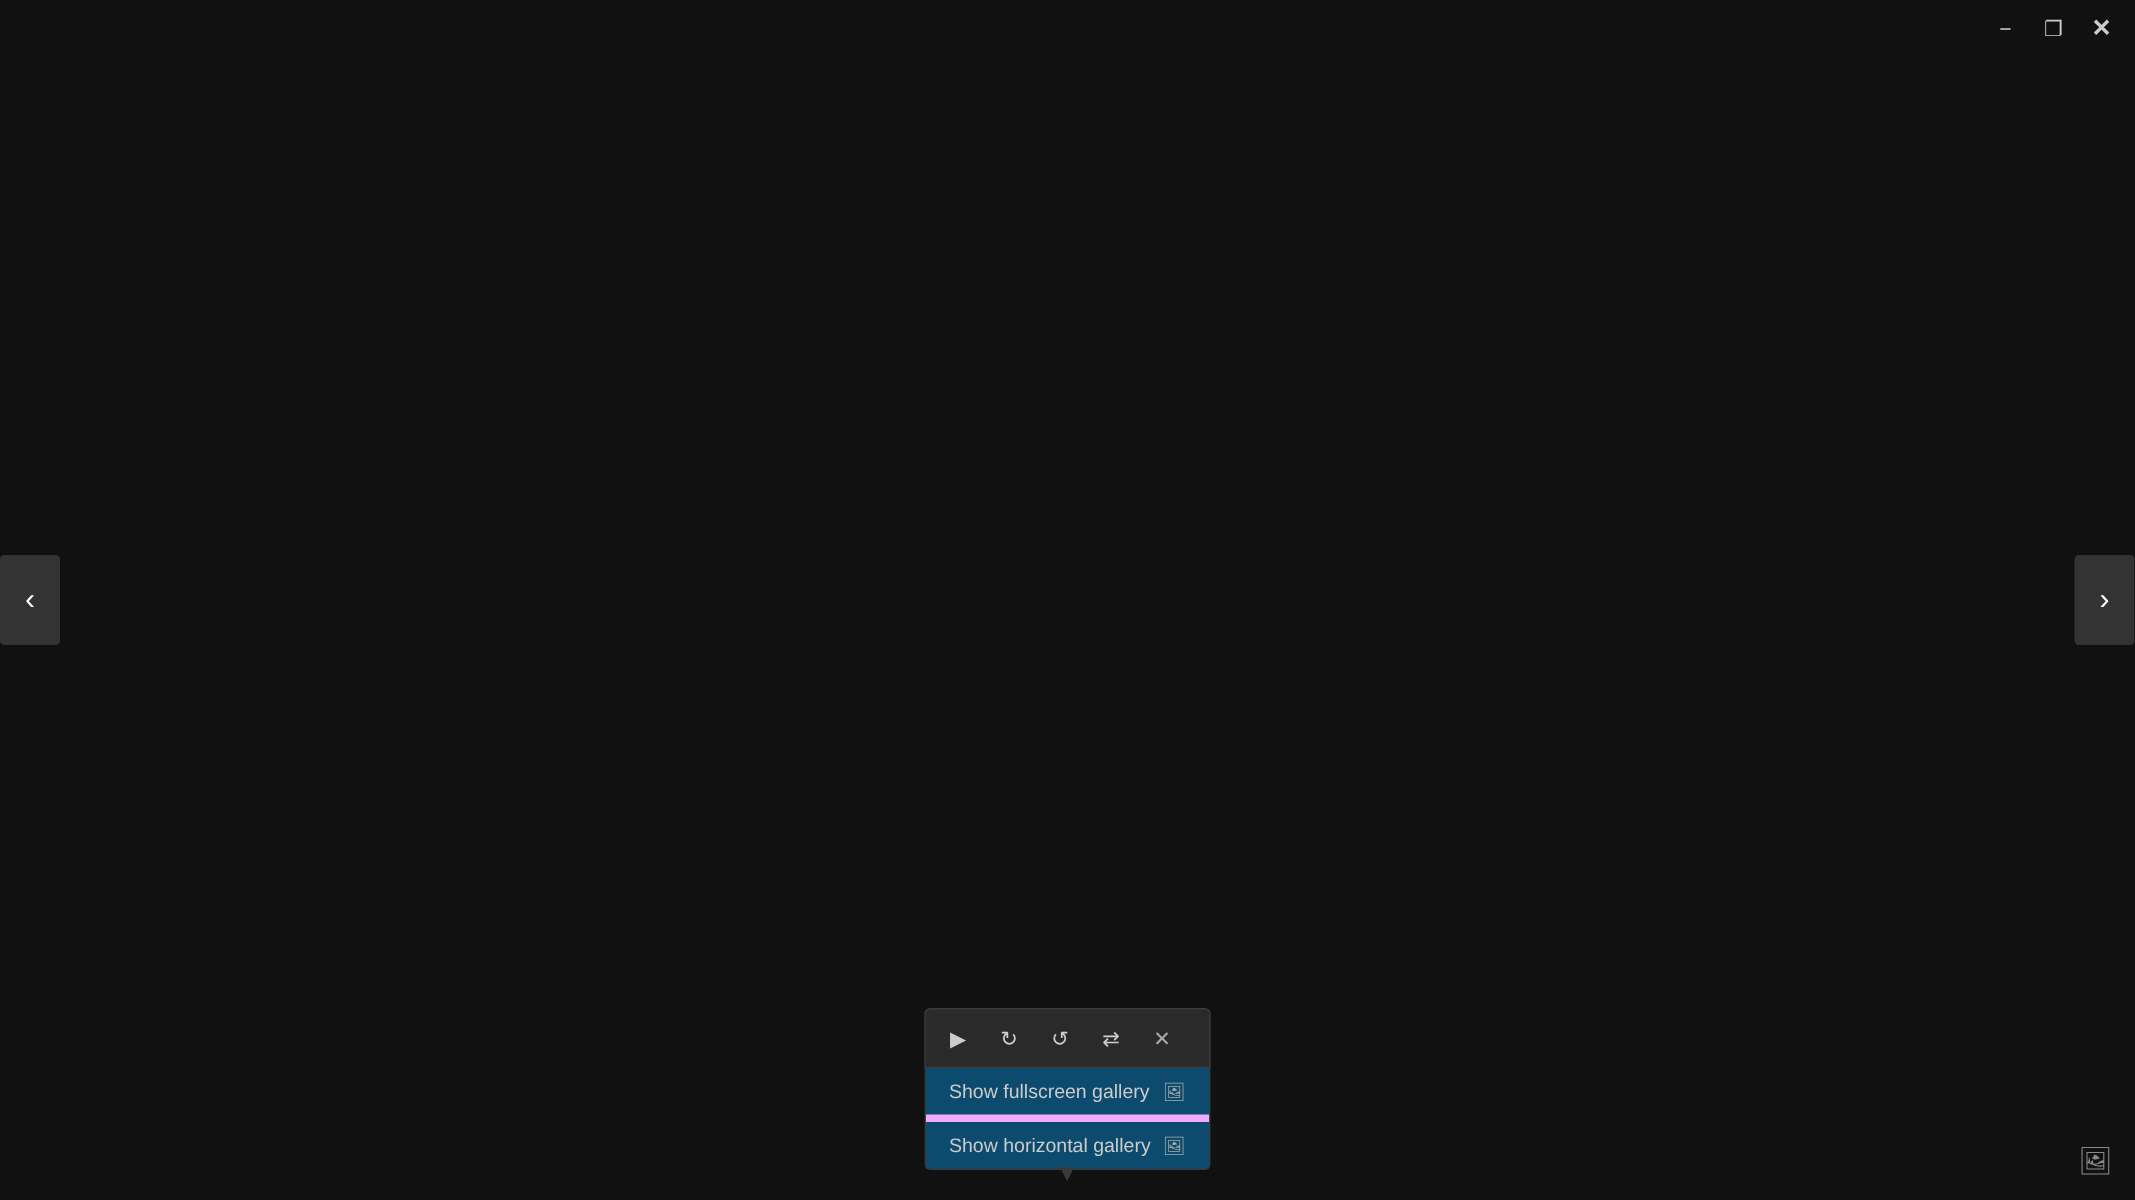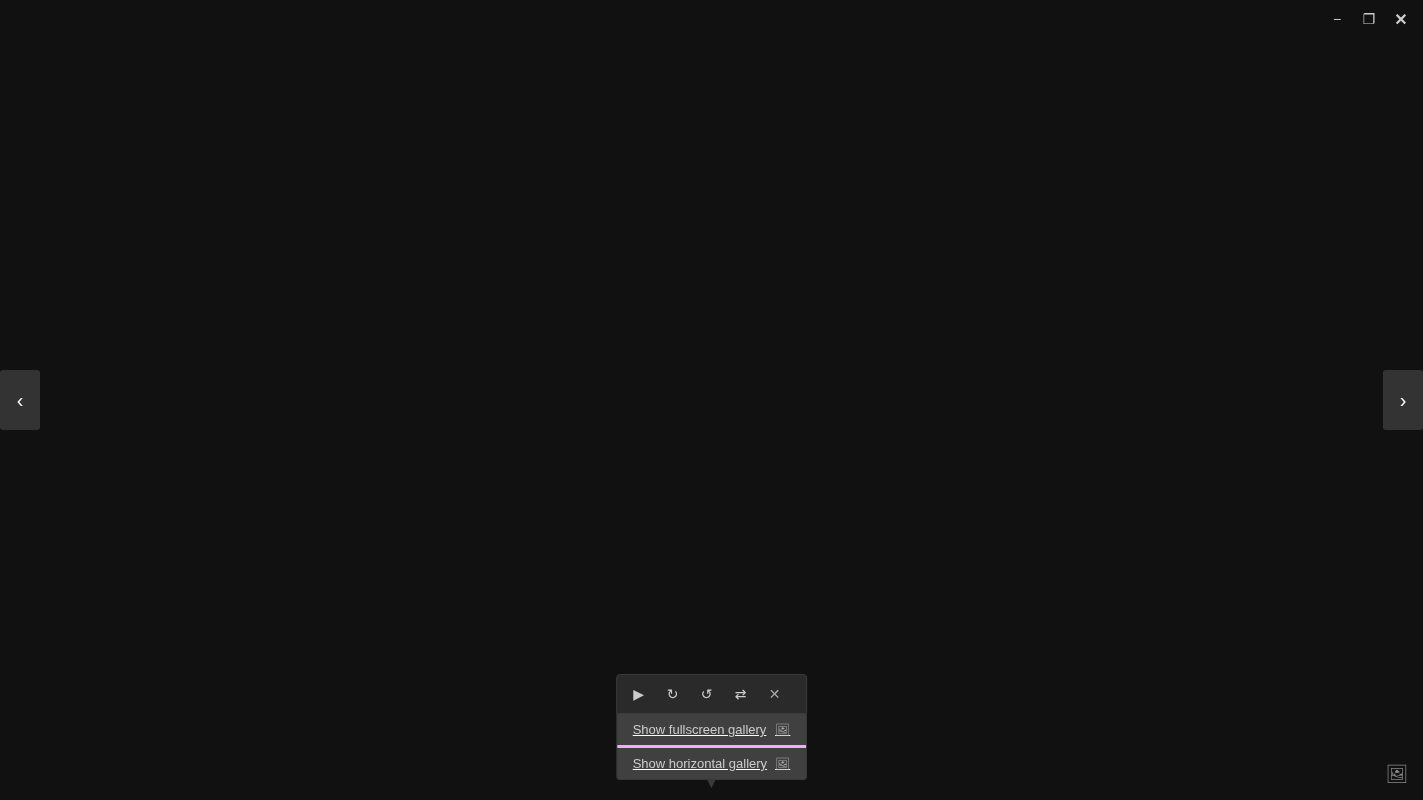--- a/index.html
+++ b/index.html
@@ -115,45 +115,44 @@
       justify-content: center;
       font-size: 14px;
       border-radius: 3px;
     }
 
     .toolbar-icon-btn.close-toolbar {
       color: #aaaaaa;
     }
 
     .toolbar-menu {
-      background: #404040;
+      background: #0c4a6e;
       border: 1px solid #3a3a3a;
       border-top: none;
       border-radius: 0 0 4px 4px;
       overflow: hidden;
-      text-decoration: underline;
     }
 
     .toolbar-menu-item {
       display: flex;
       align-items: center;
       justify-content: space-between;
       padding: 8px 16px;
       font-size: 13px;
       color: #cccccc;
       cursor: pointer;
       background: transparent;
       border: none;
       width: 100%;
       text-align: left;
       white-space: nowrap;
     }
 
     .toolbar-menu-item + .toolbar-menu-item {
-      border-top: 3px solid #f0abfc;
+      border-top: 5px solid #f0abfc;
     }
 
     .menu-item-icon {
       margin-left: 8px;
       font-size: 12px;
       color: #aaaaaa;
     }
 
     
     .dropdown-arrow {

